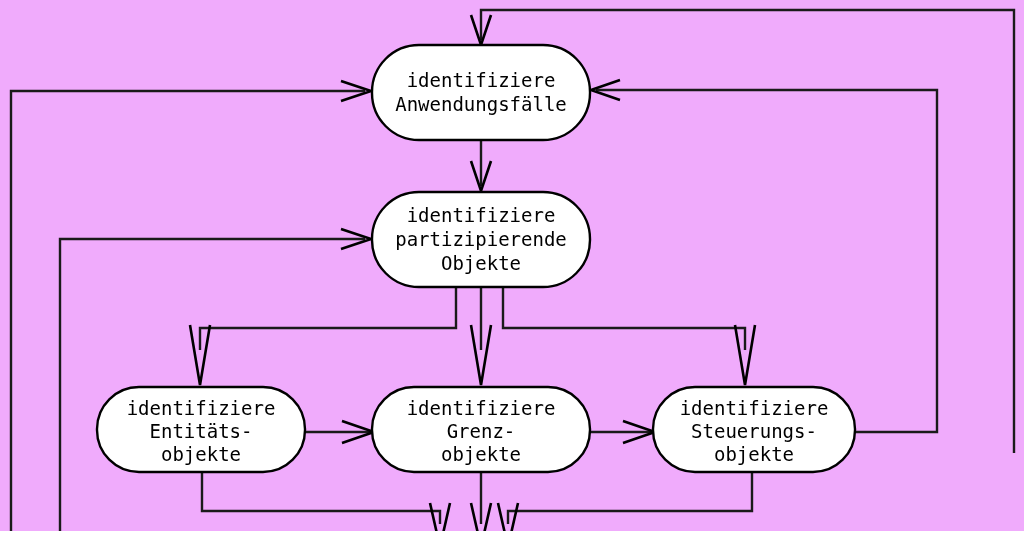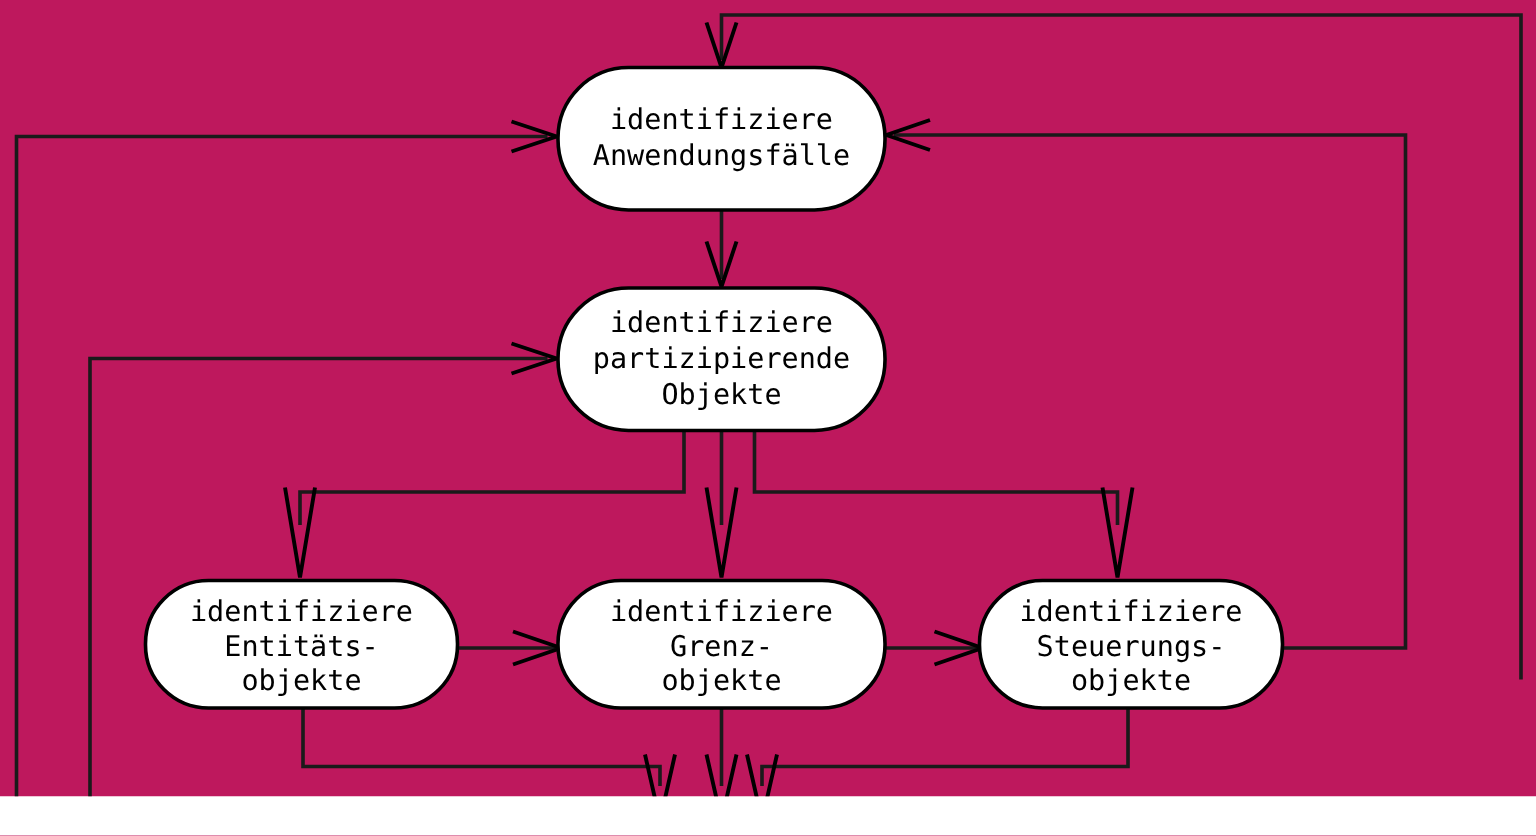--- a/index.html
+++ b/index.html
@@ -7,21 +7,21 @@
     padding: 0;
     background: #ffffff;
   }
   body {
     font-family: "DejaVu Sans Mono", monospace;
   }
   #diagram-root {
     position: relative;
     width: 1024px;
     height: 531px;
-    background: #be185d;
+    background: #f0abfc;
     overflow: hidden;
   }
   svg#flowchart {
     display: block;
     width: 1024px;
     height: 557px;
   }
   .node-shape {
     fill: #ffffff;
     stroke: #000000;

